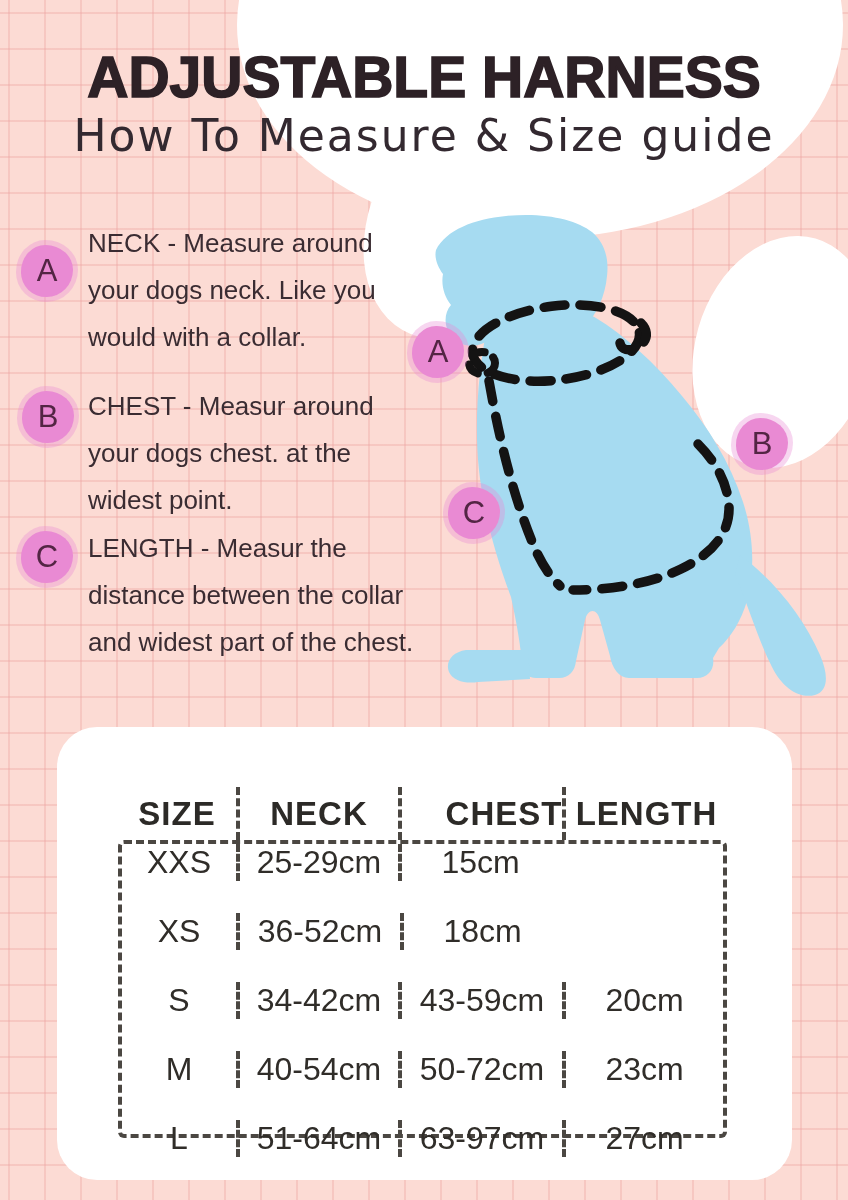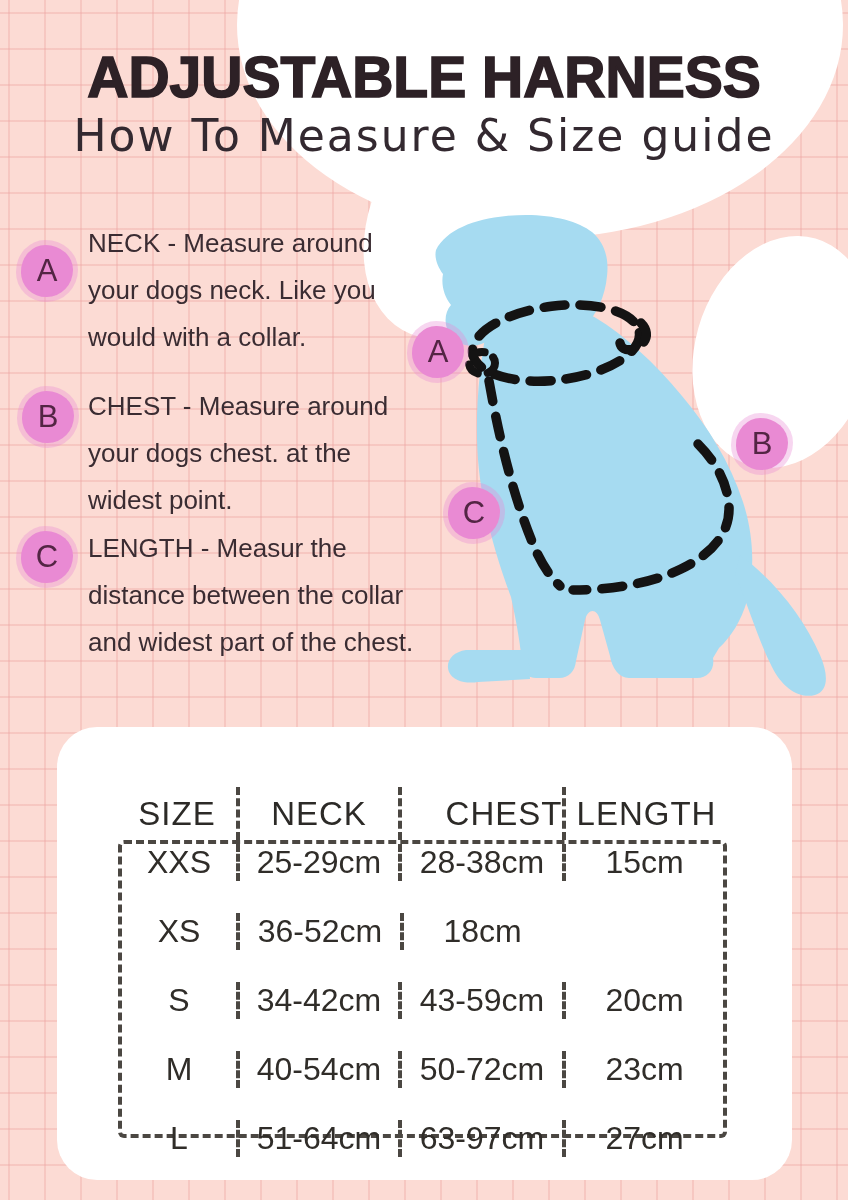--- a/index.html
+++ b/index.html
@@ -57,21 +57,21 @@
     width:735px;height:453px;
     background:#ffffff;border-radius:40px;
   }
   .thead{
     position:absolute;left:61px;top:60px;width:609px;height:53px;
     display:flex;
   }
   .th{
     box-sizing:border-box;
     display:flex;align-items:center;justify-content:center;
-    font-size:33px;font-weight:400;letter-spacing:1px;color:#2c2a27;
+    font-size:33px;font-weight:700;letter-spacing:1px;color:#2c2a27;
   }
   .th+.th{border-left:4px dashed #4b4742;}
   .th.c1{width:118px;}
   .th.c2{width:162px;}
   .th.c3{width:164px;padding-left:44px;}
   .th.c4{width:165px;}
   .tbody{
     position:absolute;left:61px;top:113px;width:609px;height:298px;
     box-sizing:border-box;
     border:4px dashed #4b4742;border-radius:6px;
@@ -120,21 +120,21 @@
 
   <div class="marker m-instr-a">A</div>
   <div class="instr instr-a">
     <div class="line">NECK - Measure around</div>
     <div class="line">your dogs neck. Like you</div>
     <div class="line">would with a collar.</div>
   </div>
 
   <div class="marker m-instr-b">B</div>
   <div class="instr instr-b">
-    <div class="line">CHEST - Measure around</div>
+    <div class="line">CHEST - Measur around</div>
     <div class="line">your dogs chest. at the</div>
     <div class="line">widest point.</div>
   </div>
 
   <div class="marker m-instr-c">C</div>
   <div class="instr instr-c">
     <div class="line">LENGTH - Measur the</div>
     <div class="line">distance between the collar</div>
     <div class="line">and widest part of the chest.</div>
   </div>
@@ -147,21 +147,20 @@
     <div class="thead">
       <div class="th c1">SIZE</div>
       <div class="th c2">NECK</div>
       <div class="th c3">CHEST</div>
       <div class="th c4">LENGTH</div>
     </div>
     <div class="tbody">
       <div class="trow">
         <div class="td c1">XXS</div>
         <div class="td c2">25-29cm</div>
-        <div class="td c3">28-38cm</div>
         <div class="td c4">15cm</div>
       </div>
       <div class="trow">
         <div class="td c1">XS</div>
         <div class="td c3">36-52cm</div>
         <div class="td c4">18cm</div>
       </div>
       <div class="trow">
         <div class="td c1">S</div>
         <div class="td c2">34-42cm</div>

